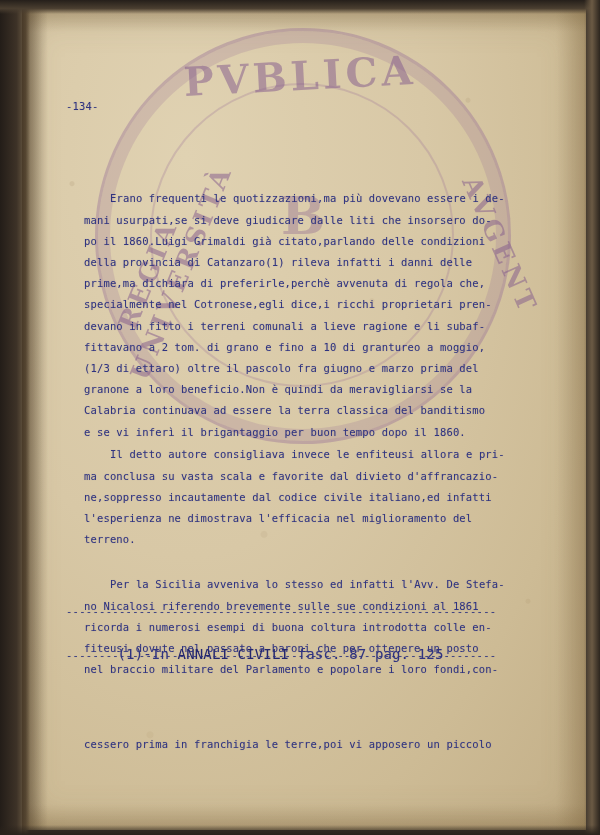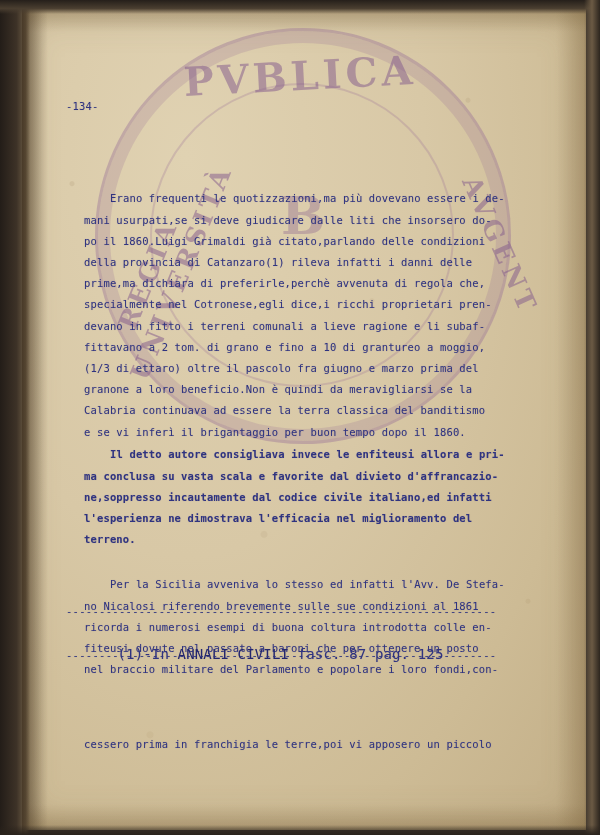--- a/index.html
+++ b/index.html
@@ -226,21 +226,21 @@
 prime,ma dichiara di preferirle,perchè avvenuta di regola che,
 specialmente nel Cotronese,egli dice,i ricchi proprietari pren-
 devano in fitto i terreni comunali a lieve ragione e li subaf-
 fittavano a 2 tom. di grano e fino a 10 di grantureo a moggio,
 (1/3 di ettaro) oltre il pascolo fra giugno e marzo prima del
 granone a loro beneficio.Non è quindi da meravigliarsi se la
 Calabria continuava ad essere la terra classica del banditismo
 e se vi inferì il brigantaggio per buon tempo dopo il 1860.</div>
     </div>
 
-    <div class="body-block" style="top:288px;font-weight:bold;">
+    <div class="body-block" style="top:288px;">
       <div class="para indent">Il detto autore consigliava invece le enfiteusi allora e pri-
 ma conclusa su vasta scala e favorite dal divieto d'affrancazio-
 ne,soppresso incautamente dal codice civile italiano,ed infatti
 l'esperienza ne dimostrava l'efficacia nel miglioramento del
 terreno.</div>
     </div>
 
     <div class="body-block" style="top:418px;">
       <div class="para indent">Per la Sicilia avveniva lo stesso ed infatti l'Avv. De Stefa-
 no Nicalosi riferendo brevemente sulle sue condizioni al 1861

